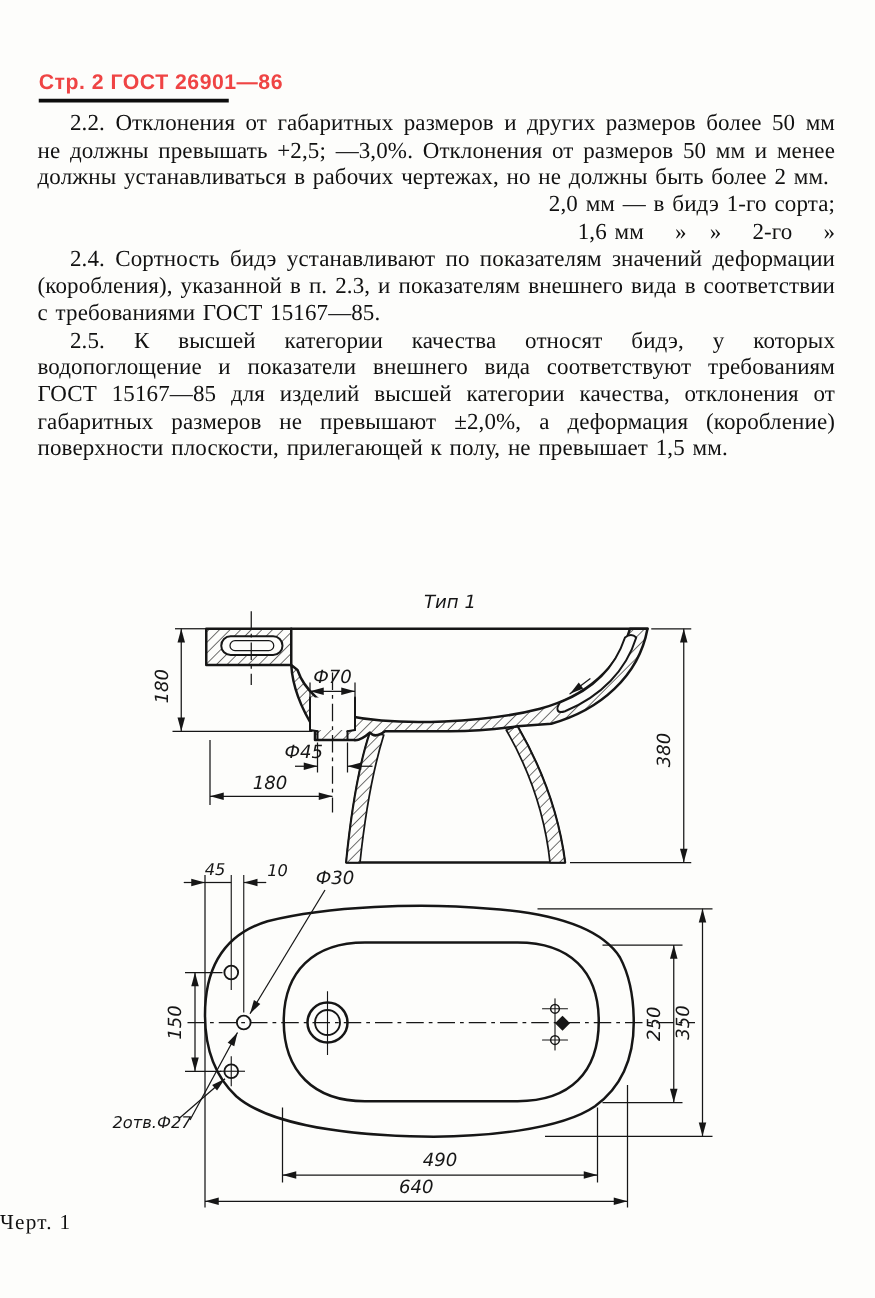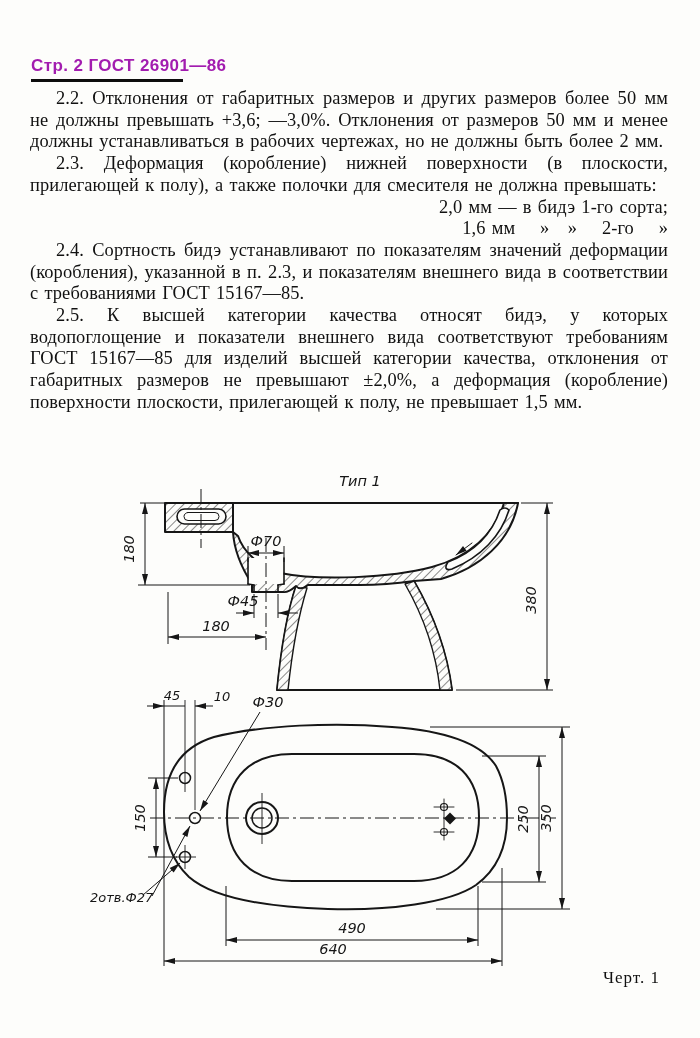--- a/index.html
+++ b/index.html
@@ -7,55 +7,54 @@
     width:700px;height:1038px;
     background:#fdfdfb;
     position:relative;
     font-family:"Liberation Serif", serif;
     color:#111;
     overflow:hidden;
   }
   .header{
     position:absolute;left:31px;top:56px;
     font-family:"Liberation Sans", sans-serif;
-    font-weight:bold;font-size:17px;letter-spacing:.4px;color:#a21caf;
+    font-weight:bold;font-size:17px;letter-spacing:.4px;color:#ef4444;
     white-space:nowrap;
   }
   .header-rule{
     position:absolute;left:31px;top:79px;width:152px;height:3px;background:#0d0d0d;
   }
   .textblock{
     position:absolute;left:30px;top:88px;width:638px;
     font-size:18.4px;line-height:21.7px;text-align:justify;
     letter-spacing:.1px;word-spacing:1.5px;
   }
   .textblock p{margin:0;text-indent:26px;}
   .list-line{white-space:pre;text-indent:0;padding-left:26px;text-align:right;}
   .drawing{position:absolute;left:0;top:468px;width:700px;height:500px;}
   .caption{
-    position:absolute;left:0;top:968px;width:660px;text-align:right;
+    position:absolute;left:0;top:968px;width:660px;text-align:left;
     font-size:17px;letter-spacing:1px;
   }
   svg text{
     font-family:"DejaVu Sans", sans-serif;
     font-style:italic;font-size:14.5px;fill:#161616;stroke:none;
   }
   svg .small-lbl{font-size:13px;}
   .cl{stroke-dasharray:14 4 3 4;}
   .dim-line{stroke-width:1;}
 </style>
 </head>
 <body>
 
 <div class="header">Стр. 2 ГОСТ 26901—86</div>
 <div class="header-rule"></div>
 
 <div class="textblock">
-  <p>2.2. Отклонения от габаритных размеров и других размеров более 50 мм не должны превышать +3,6; —3,0%. Отклонения от размеров 50 мм и менее должны устанавливаться в рабочих чертежах, но не должны быть более 2 мм.</p>
-  <p>2.3. Деформация (коробление) нижней поверхности (в плоскости, прилегающей к полу), а также полочки для смесителя не должна превышать:</p>
+  <p>2.2. Отклонения от габаритных размеров и других размеров более 50 мм не должны превышать +2,5; —3,0%. Отклонения от размеров 50 мм и менее должны устанавливаться в рабочих чертежах, но не должны быть более 2 мм.</p>
   <div class="list-line">2,0 мм — в бидэ 1-го сорта;</div>
   <div class="list-line">1,6 мм    »   »    2-го    »</div>
   <p>2.4. Сортность бидэ устанавливают по показателям значений деформации (коробления), указанной в п. 2.3, и показателям внешнего вида в соответствии с требованиями ГОСТ 15167—85.</p>
   <p>2.5. К высшей категории качества относят бидэ, у которых водопоглощение и показатели внешнего вида соответствуют требованиям ГОСТ 15167—85 для изделий высшей категории качества, отклонения от габаритных размеров не превышают ±2,0%, а деформация (коробление) поверхности плоскости, прилегающей к полу, не превышает 1,5 мм.</p>
 </div>
 
 <svg class="drawing" viewBox="0 468 700 500" xmlns="http://www.w3.org/2000/svg">
   <defs>
     <marker id="arr" viewBox="0 0 12 8" refX="11.5" refY="4" markerWidth="12" markerHeight="8" orient="auto-start-reverse" markerUnits="userSpaceOnUse">
       <path d="M0.5,1 L11.5,4 L0.5,7 Z" fill="#161616"></path>

